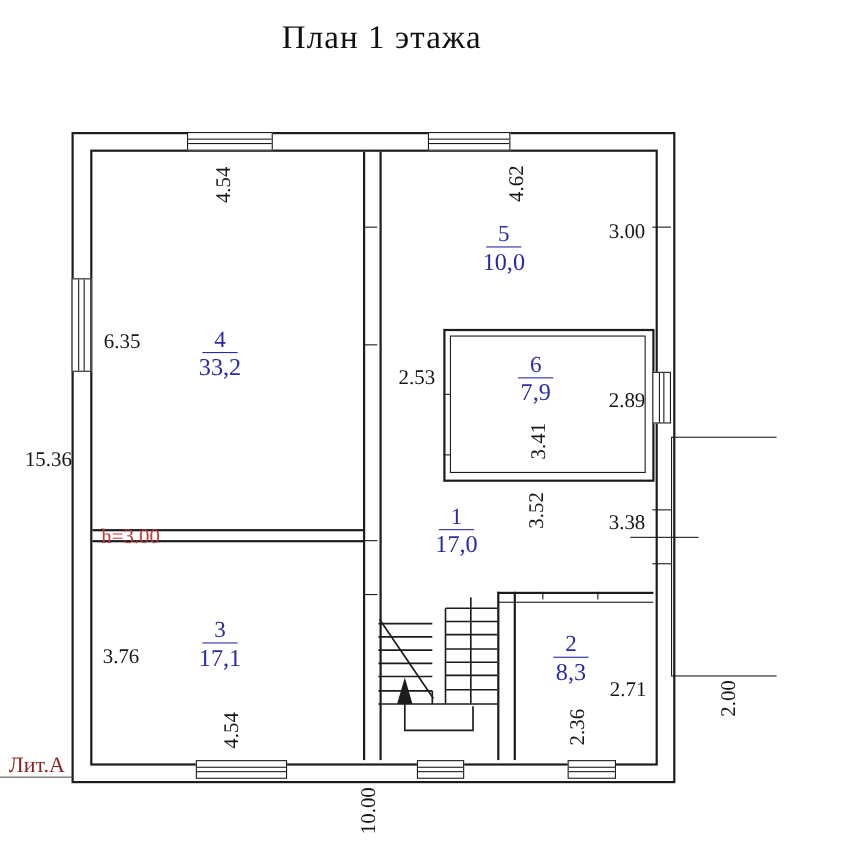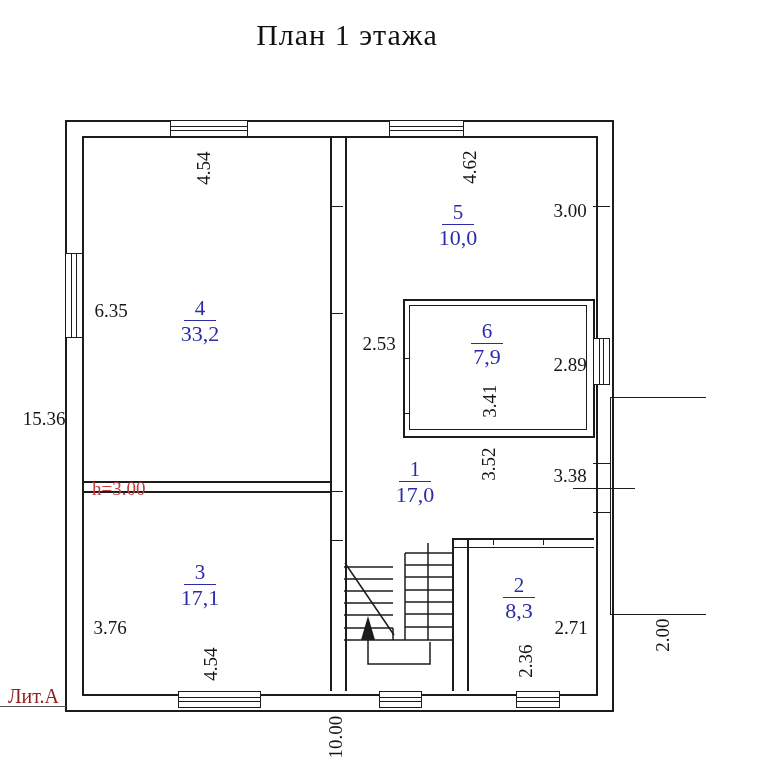--- a/index.html
+++ b/index.html
@@ -167,21 +167,21 @@
   <span class="dim rot" style="left:204px;top:168px;">4.54</span>
   <span class="dim rot" style="left:470px;top:167px;">4.62</span>
   <span class="dim" style="left:570px;top:211px;">3.00</span>
   <span class="dim" style="left:111px;top:297px;margin-top:14px;">6.35</span>
   <span class="dim" style="left:44px;top:419px;">15.36</span>
   <span class="dim" style="left:379px;top:344px;">2.53</span>
   <span class="dim" style="left:570px;top:365px;">2.89</span>
   <span class="dim rot" style="left:490px;top:401px;">3.41</span>
   <span class="dim rot" style="left:489px;top:464px;">3.52</span>
   <span class="dim" style="left:570px;top:476px;">3.38</span>
-  <span class="dim" style="left:110px;top:598px;margin-top:30px;">3.76</span>
+  <span class="dim" style="left:110px;top:598px;">3.76</span>
   <span class="dim rot" style="left:211px;top:664px;">4.54</span>
   <span class="dim" style="left:571px;top:628px;">2.71</span>
   <span class="dim rot" style="left:526px;top:661px;">2.36</span>
   <span class="dim" style="left:758px;top:512px;">4.00</span>
   <span class="dim rot" style="left:663px;top:635px;">2.00</span>
   <span class="dim rot" style="left:336px;top:737px;">10.00</span>
 
   <span class="note" style="left:92px;top:456px;margin-top:22px;">h=3.00</span>
   <span class="litera" style="left:8px;top:685px;">Лит.А</span>
   <div class="underline-line" style="left:0px;top:706px;width:66px;"></div>

